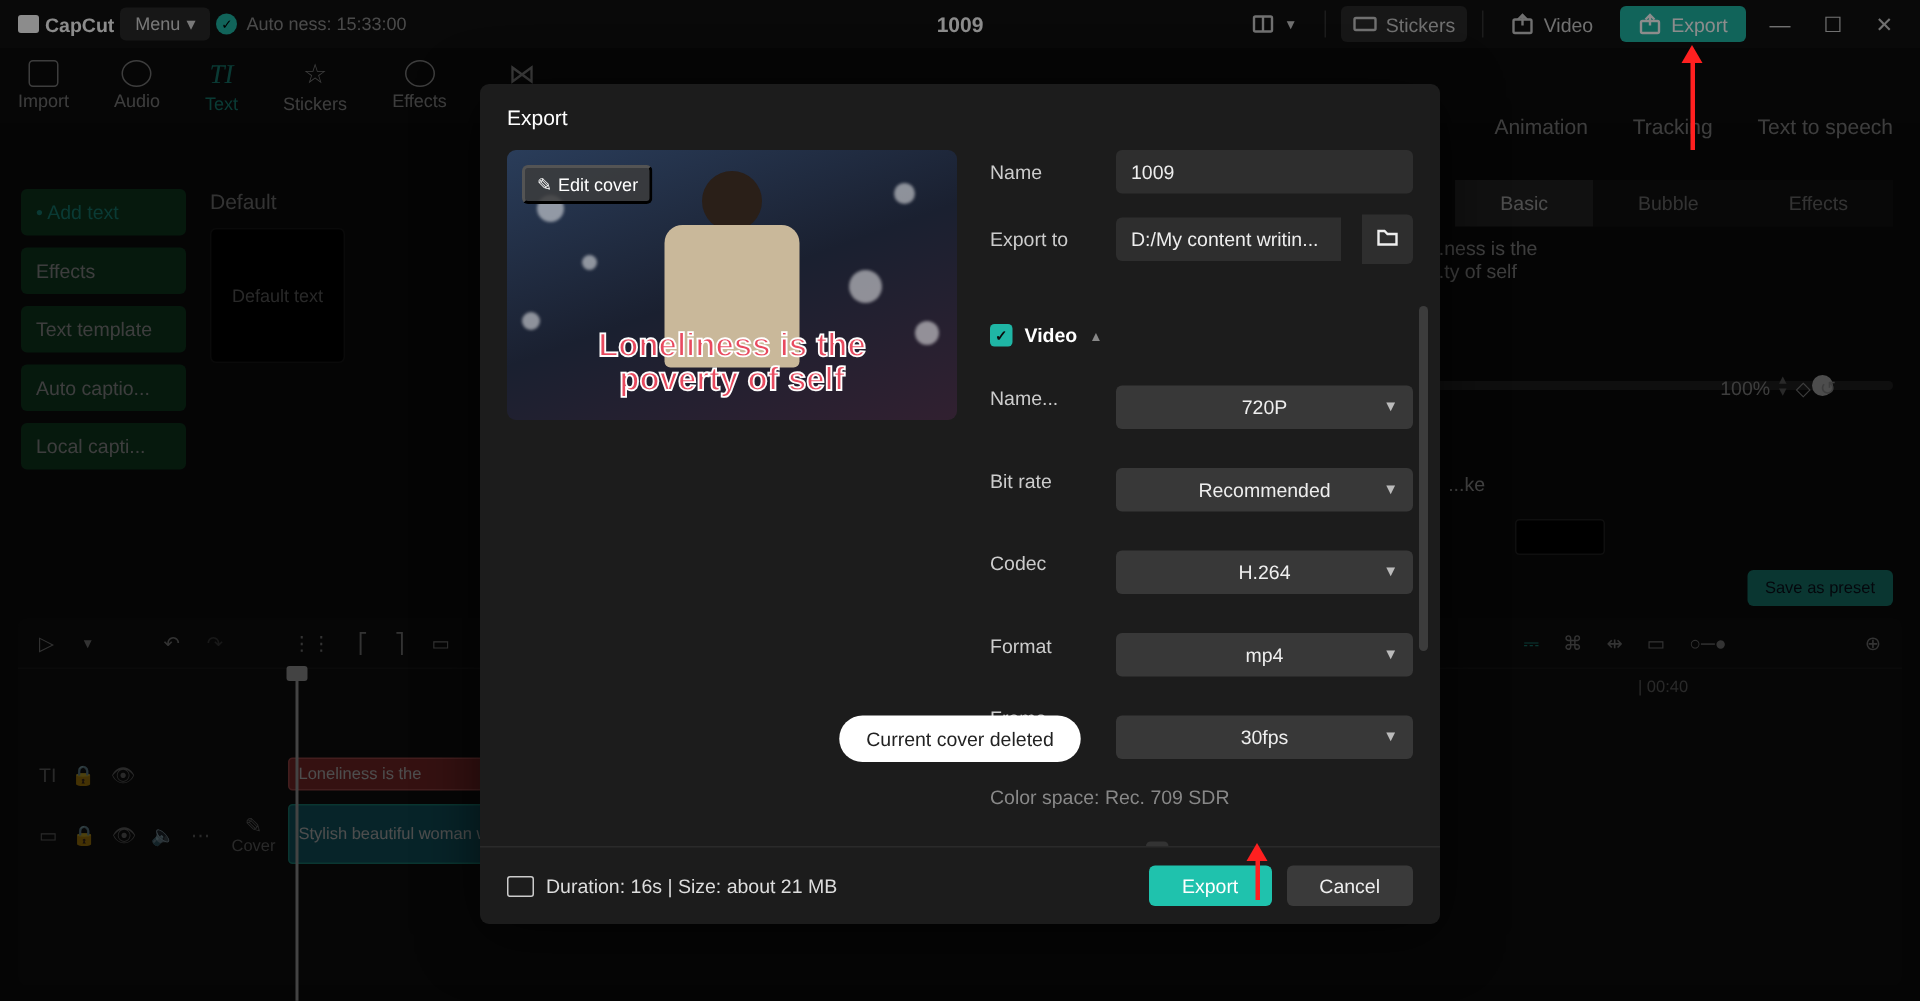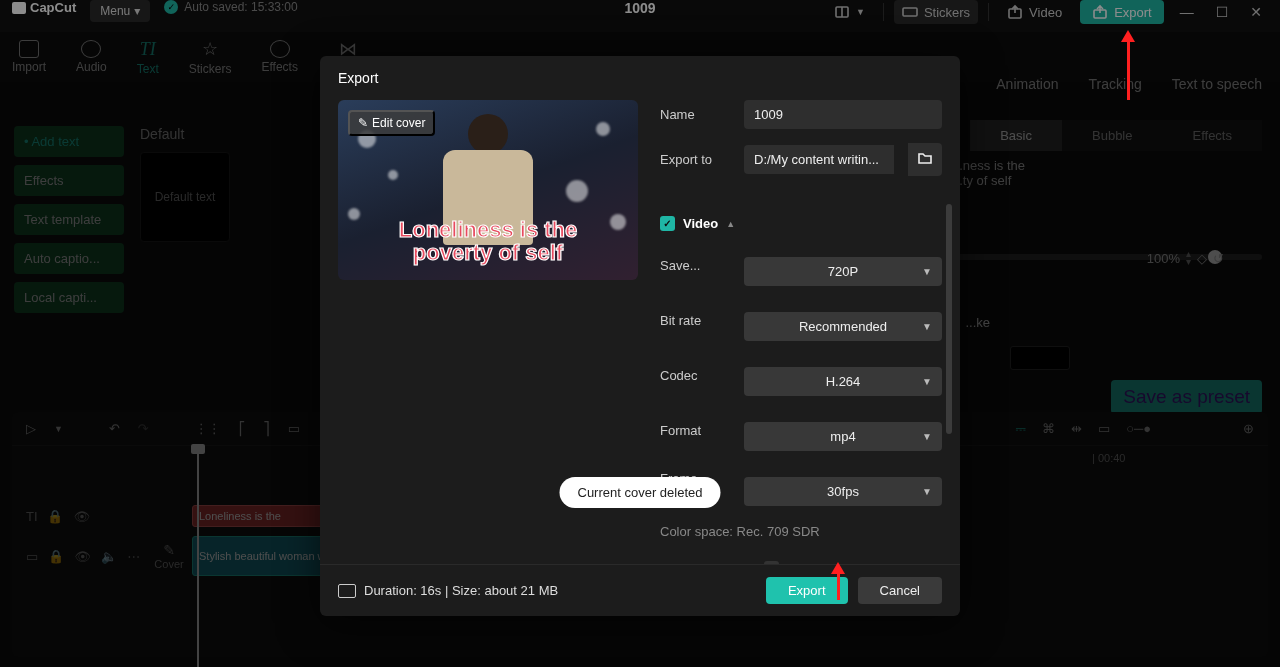--- a/index.html
+++ b/index.html
@@ -1,19 +1,19 @@
 <!DOCTYPE html>
 <html><head>
 <meta charset="utf-8">
 <style>
 * { margin: 0; padding: 0; box-sizing: border-box; font-family: -apple-system, "Segoe UI", Arial, sans-serif; }
 body { background: #0a0a0a; color: #e0e0e0; width: 1280px; height: 667px; overflow: hidden; position: relative; font-size: 13px; }
 
 
-.topbar { height: 32px; background: #121212; display: flex; align-items: flex-start; padding: 0 12px; gap: 14px; }
+.topbar { height: 32px; background: #121212; display: flex; align-items: center; padding: 0 12px; gap: 4px; }
 .logo { display: flex; align-items: center; gap: 4px; font-weight: 600; color: #fff; font-size: 13px; }
 .logo-icon { width: 14px; height: 12px; background: #fff; border-radius: 2px; display: inline-block; }
 .menu-btn { background: #2b2b2b; border: none; color: #ddd; padding: 4px 10px; border-radius: 4px; font-size: 12px; display: flex; align-items: center; gap: 4px; }
 .autosave { display: flex; align-items: center; gap: 6px; color: #888; font-size: 12px; }
 .check { width: 14px; height: 14px; background: #1fb6a5; border-radius: 50%; display: inline-flex; align-items: center; justify-content: center; color: #000; font-size: 9px; }
 .title { position: absolute; left: 50%; transform: translateX(-50%); color: #fff; font-weight: 600; font-size: 14px; }
 .topbar-right { margin-left: auto; display: flex; align-items: center; gap: 10px; }
 .top-icon-btn { background: none; border: none; color: #ccc; padding: 4px 8px; display: flex; align-items: center; gap: 6px; font-size: 13px; border-radius: 4px; }
 .top-icon-btn.box { background: #2a2a2a; }
 .export-top { background: #1fb6a5; color: #fff; padding: 4px 12px; border-radius: 4px; border: none; display: flex; align-items: center; gap: 6px; font-size: 13px; }
@@ -38,21 +38,21 @@
 .side-btn.active { color: #22c1ae; }
 
 .default-area { position: absolute; left: 140px; top: 94px; color: #aaa; font-size: 14px; }
 .default-box { margin-top: 10px; width: 90px; height: 90px; background: #000; border: 1px solid #222; border-radius: 4px; display: flex; align-items: center; justify-content: center; color: #888; font-size: 12px; }
 
 .rt-content { position: absolute; right: 18px; top: 126px; width: 310px; color: #ccc; font-size: 13px; }
 .rt-slider { position: absolute; right: 18px; top: 222px; width: 310px; height: 6px; background: #333; border-radius: 3px; }
 .rt-slider-fill { position: absolute; right: 40px; top: -4px; width: 14px; height: 14px; background: #fff; border-radius: 50%; }
 .stroke-lbl { position: absolute; right: 290px; top: 283px; }
 .rt-color { position: absolute; right: 210px; top: 314px; width: 60px; height: 24px; background: #000; border: 1px solid #333; border-radius: 3px; }
-.save-preset { position: absolute; right: 18px; top: 348px; background: #22b4a2; color: #4c1d95; padding: 6px 12px; border-radius: 4px; border: none; font-size: 19px; }
+.save-preset { position: absolute; right: 18px; top: 348px; background: #22b4a2; color: #0f172a; padding: 6px 12px; border-radius: 4px; border: none; font-size: 11px; }
 
 
 .timeline { position: absolute; left: 12px; right: 12px; top: 380px; bottom: 10px; background: #141414; border-radius: 6px; }
 .tl-toolbar { height: 34px; display: flex; align-items: center; gap: 18px; padding: 0 14px; color: #aaa; border-bottom: 1px solid #222; }
 .tl-right-ic { margin-left: auto; display: flex; gap: 16px; align-items: center; }
 .tl-ruler { height: 26px; position: relative; color: #888; font-size: 11px; text-align: right; }
 .tl-ruler span { position: absolute; top: 6px; }
 .tl-tracks { padding: 30px 14px 10px 14px; }
 .track-row { display: flex; align-items: center; height: 28px; gap: 8px; margin-bottom: 4px; }
 .track-head { width: 120px; display: flex; align-items: center; gap: 10px; color: #888; }
@@ -113,21 +113,21 @@
   <div class="logo">
     <span class="logo-icon"></span>
     <span>CapCut</span>
   </div>
   <button class="menu-btn">
     <span>Menu</span>
     <span>▾</span>
   </button>
   <div class="autosave">
     <span class="check">✓</span>
-    <span>Auto saved: 15:33:00</span>
+    <span>Auto ness: 15:33:00</span>
   </div>
   <div class="title">1009</div>
   <div class="topbar-right">
     <button class="top-icon-btn">
         <svg class="ic">
           <rect x="2" y="3" width="12" height="10" rx="1"></rect>
           <line x1="8" y1="3" x2="8" y2="13"></line>
         </svg>
         <span style="font-size:9px">▼</span>
       </button>
@@ -319,21 +319,21 @@
               <path d="M2 4h4l2 2h6v7H2z"></path>
             </svg></button>
       </div>
       <div class="divider"></div>
       <div class="section-h">
         <span class="chk">✓</span>
         <span>Video</span>
         <span style="font-size:9px;color:#888">▲</span>
       </div>
       <div class="form-row">
-        <label>Save...</label>
+        <label>Name...</label>
         <div class="select">
             <span>720P</span>
             <span class="chev">▼</span>
           </div>
       </div>
       <div class="form-row">
         <label>Bit rate</label>
         <div class="select">
             <span>Recommended</span>
             <span class="chev">▼</span>

